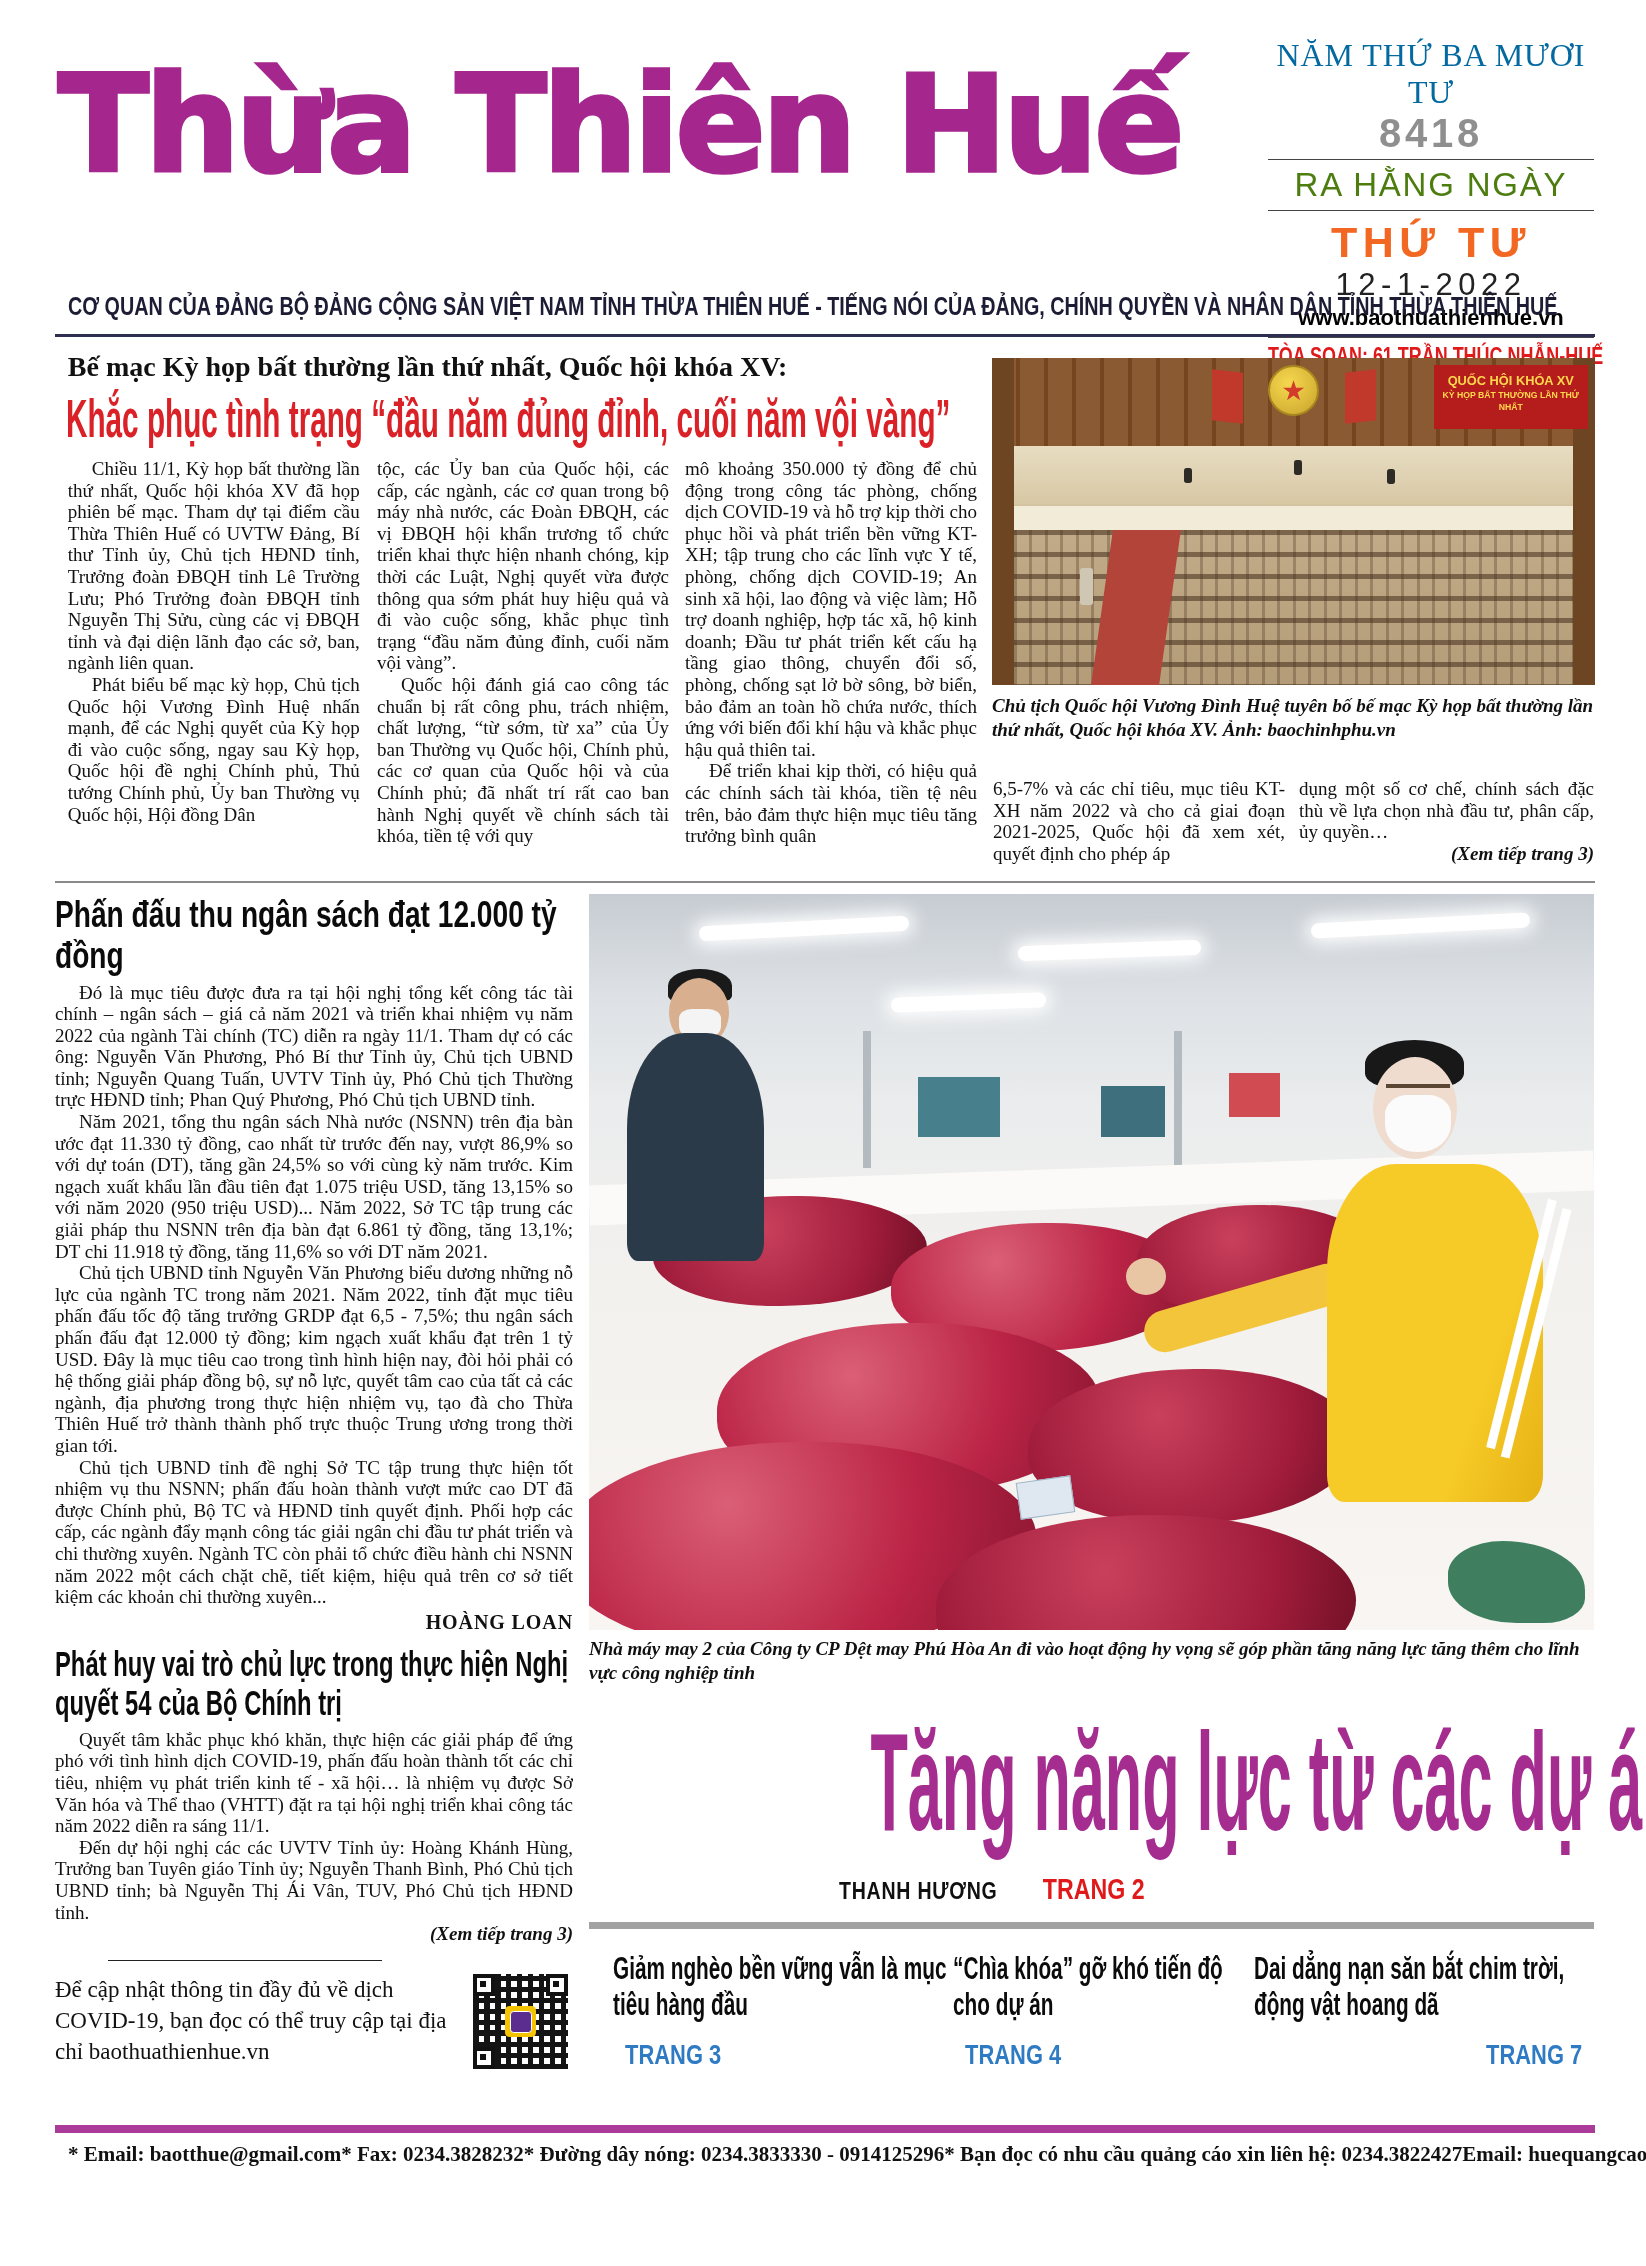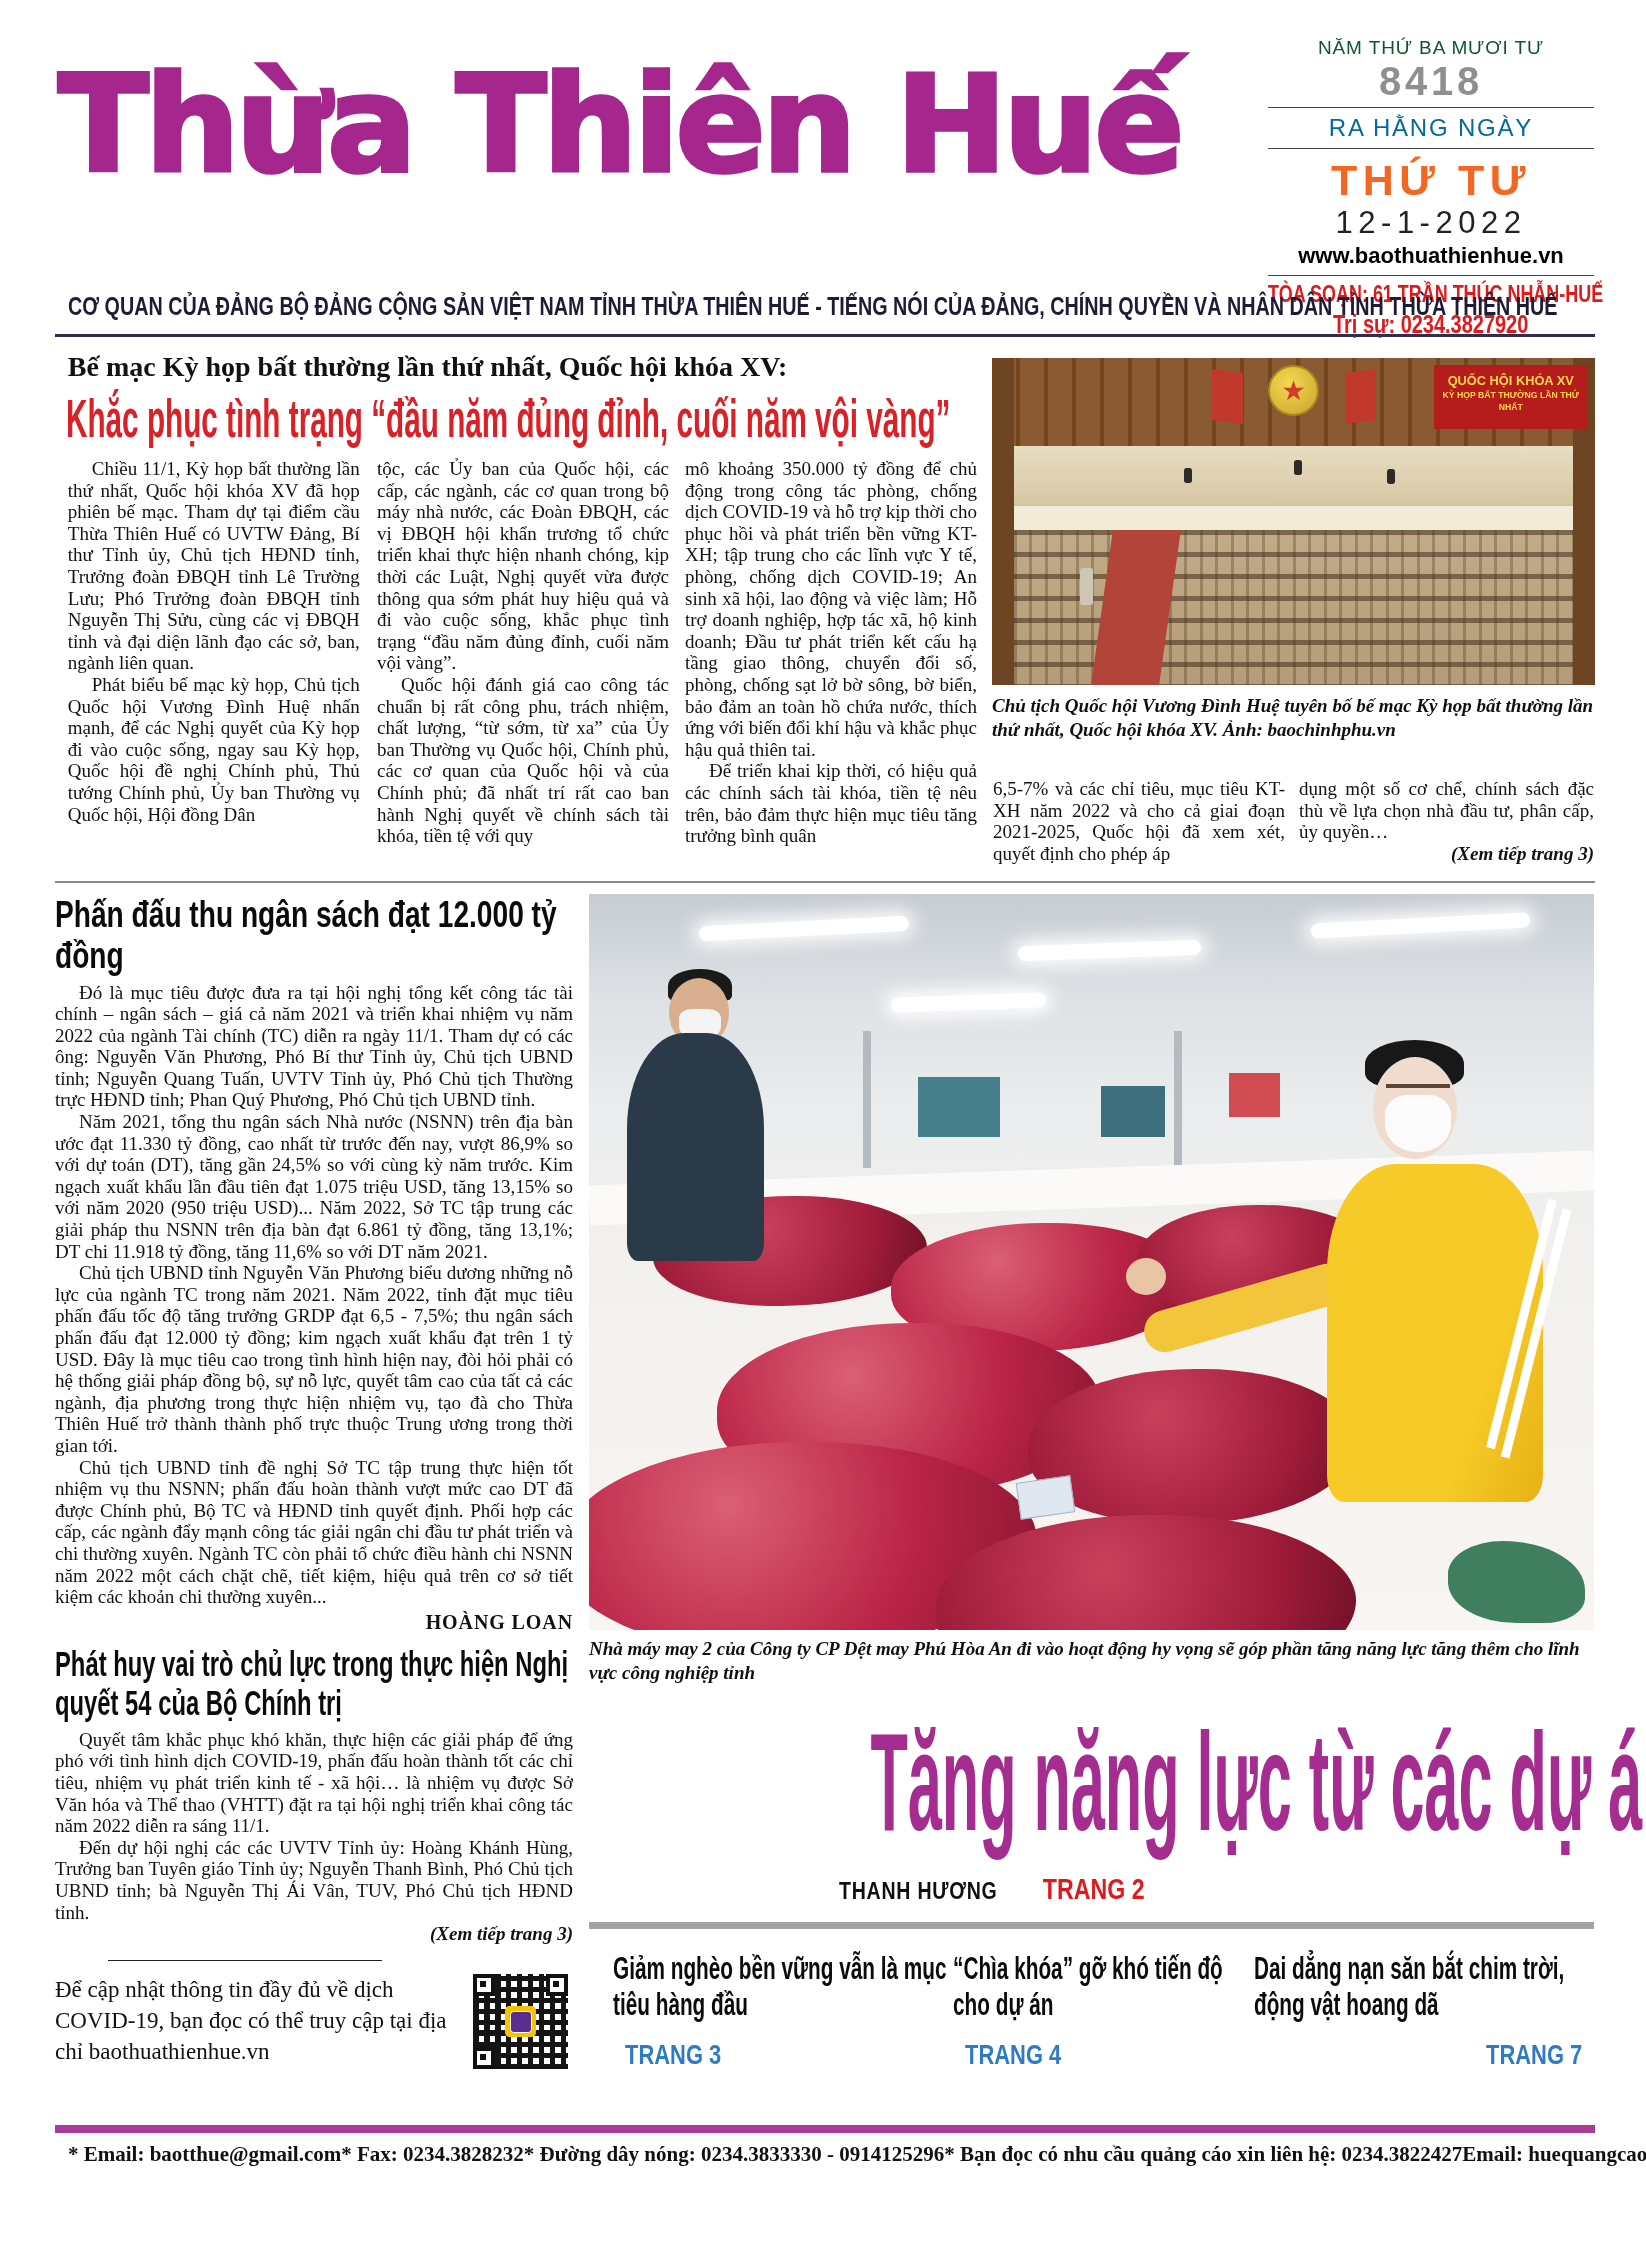--- a/index.html
+++ b/index.html
@@ -19,23 +19,23 @@
   }
   #tagline {
     position:absolute; left:68px; top:292px; width:1197px;
     font-family:"Liberation Sans", sans-serif; font-weight:bold;
     font-size:25px; color:#1c1c34; white-space:nowrap;
     transform:scaleX(.79); transform-origin:left top; width:1517px;
   }
   #infobox {
     position:absolute; left:1268px; top:37px; width:326px; text-align:center;
   }
-  .ib-row1 { font-family:Liberation Sans, sans-serif; font-size:19px; color:#14532d; letter-spacing:0.9px; }
+  .ib-row1 { font-family:Liberation Serif, serif; font-size:32px; color:#0369a1; letter-spacing:0.9px; }
   .ib-issue { font-family:"Liberation Sans", sans-serif; font-weight:bold; font-size:40px; color:#8f8f8f; letter-spacing:3.7px; line-height:44px; border-bottom:1.8px solid #444; padding-bottom:3.7px;}
-  .ib-freq { font-family:"Liberation Sans", sans-serif; font-size:24px; color:#0369a1; letter-spacing:1.8px; padding:6.4px 0 5.5px; border-bottom:1.8px solid #444; }
+  .ib-freq { font-family:"Liberation Sans", sans-serif; font-size:33px; color:#4d7c0f; letter-spacing:1.8px; padding:6.4px 0 5.5px; border-bottom:1.8px solid #444; }
   .ib-day  { font-family:"Liberation Sans", sans-serif; font-weight:bold; font-size:43px; color:#f26822; letter-spacing:5.5px; padding-top:7.3px; line-height:48px;}
   .ib-date { font-family:"Liberation Sans", sans-serif; font-size:31px; color:#222; letter-spacing:5.5px; line-height:38px;}
   .ib-url  { font-family:"Liberation Sans", sans-serif; font-weight:bold; font-size:22px; color:#000; border-bottom:1.8px solid #444; padding-bottom:5.5px; line-height:27.4px;}
   .ib-red1, .ib-red2 {
     font-family:"Liberation Sans", sans-serif; font-weight:bold; color:#e01a1a;
     white-space:nowrap; display:block; transform:scaleX(.78); transform-origin:center top;
     width:128%; margin-left:-14%;
   }
   .ib-red1 { font-size:23px; margin-top:5.5px; }
   .ib-red2 { font-size:25.6px; margin-top:1.8px; }

